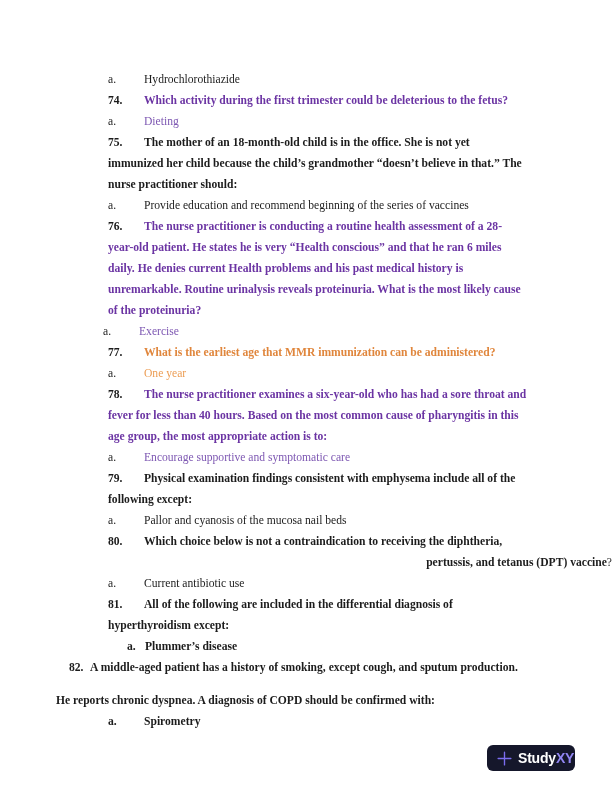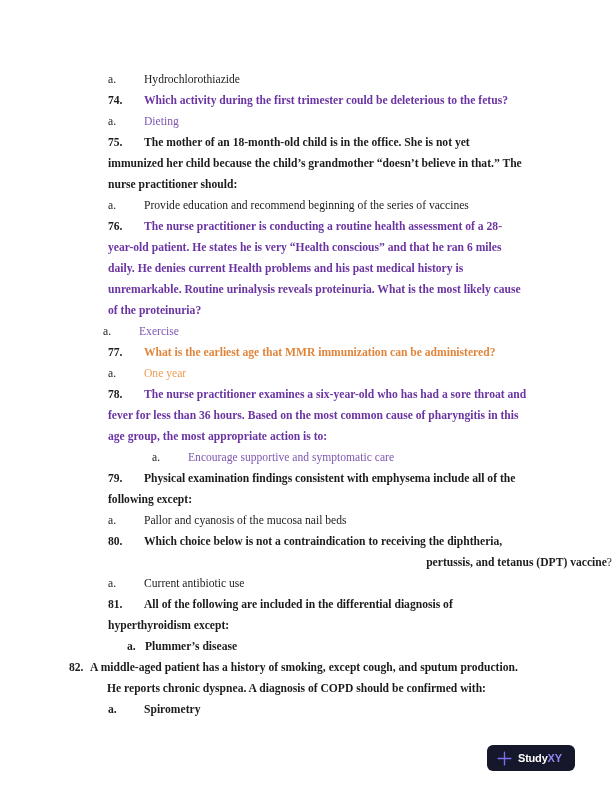--- a/index.html
+++ b/index.html
@@ -46,21 +46,21 @@
     gap: 5px;
     cursor: pointer;
   }
   .brand .plus {
     display: inline-flex;
     align-items: center;
   }
   .brand-text {
     font-family: "Liberation Sans", sans-serif;
     font-weight: bold;
-    font-size: 11px;
+    font-size: 14px;
     letter-spacing: -0.2px;
     line-height: 1;
   }
 </style>
 </head>
 <body>
 
 <div class="page">
 
   <div class="doc" id="doc">
@@ -73,34 +73,34 @@
       <div class="line" style="padding-left: 108px; color: rgb(28, 28, 28);"><span class="marker" style="width: 36px; color: rgb(28, 28, 28);">a.</span><span>Provide education and recommend beginning of the series of vaccines</span></div>
       <div class="line b" style="padding-left: 108px; color: rgb(107, 52, 163);"><span class="marker" style="width: 36px; color: rgb(28, 28, 28);">76.</span><span>The nurse practitioner is conducting a routine health assessment of a 28-</span></div>
       <div class="line b" style="padding-left: 108px; color: rgb(107, 52, 163);"><span>year-old patient. He states he is very “Health conscious” and that he ran 6 miles</span></div>
       <div class="line b" style="padding-left: 108px; color: rgb(107, 52, 163);"><span>daily. He denies current Health problems and his past medical history is</span></div>
       <div class="line b" style="padding-left: 108px; color: rgb(107, 52, 163);"><span>unremarkable. Routine urinalysis reveals proteinuria. What is the most likely cause</span></div>
       <div class="line b" style="padding-left: 108px; color: rgb(107, 52, 163);"><span>of the proteinuria?</span></div>
       <div class="line" style="padding-left: 103px; color: rgb(125, 87, 178);"><span class="marker" style="width: 36px; color: rgb(28, 28, 28);">a.</span><span>Exercise</span></div>
       <div class="line b" style="padding-left: 108px; color: rgb(224, 134, 60);"><span class="marker" style="width: 36px; color: rgb(28, 28, 28);">77.</span><span>What is the earliest age that MMR immunization can be administered?</span></div>
       <div class="line" style="padding-left: 108px; color: rgb(236, 157, 84);"><span class="marker" style="width: 36px; color: rgb(28, 28, 28);">a.</span><span>One year</span></div>
       <div class="line b" style="padding-left: 108px; color: rgb(107, 52, 163);"><span class="marker" style="width: 36px; color: rgb(28, 28, 28);">78.</span><span>The nurse practitioner examines a six-year-old who has had a sore throat and</span></div>
-      <div class="line b" style="padding-left: 108px; color: rgb(107, 52, 163);"><span>fever for less than 36 hours. Based on the most common cause of pharyngitis in this</span></div>
+      <div class="line b" style="padding-left: 108px; color: rgb(107, 52, 163);"><span>fever for less than 40 hours. Based on the most common cause of pharyngitis in this</span></div>
       <div class="line b" style="padding-left: 108px; color: rgb(107, 52, 163);"><span>age group, the most appropriate action is to:</span></div>
-      <div class="line" style="padding-left: 108px; color: rgb(125, 87, 178); margin-left: 44px;"><span class="marker" style="width: 36px; color: rgb(28, 28, 28);">a.</span><span>Encourage supportive and symptomatic care</span></div>
+      <div class="line" style="padding-left: 108px; color: rgb(125, 87, 178);"><span class="marker" style="width: 36px; color: rgb(28, 28, 28);">a.</span><span>Encourage supportive and symptomatic care</span></div>
       <div class="line b" style="padding-left: 108px; color: rgb(28, 28, 28);"><span class="marker" style="width: 36px; color: rgb(28, 28, 28);">79.</span><span>Physical examination findings consistent with emphysema include all of the</span></div>
       <div class="line b" style="padding-left: 108px; color: rgb(28, 28, 28);"><span>following except:</span></div>
       <div class="line" style="padding-left: 108px; color: rgb(28, 28, 28);"><span class="marker" style="width: 36px; color: rgb(28, 28, 28);">a.</span><span>Pallor and cyanosis of the mucosa nail beds</span></div>
       <div class="line b" style="padding-left: 108px; color: rgb(28, 28, 28);"><span class="marker" style="width: 36px; color: rgb(28, 28, 28);">80.</span><span>Which choice below is not a contraindication to receiving the diphtheria,</span></div>
       <div class="line b" style="padding-left: 108px; color: rgb(28, 28, 28); text-align: right;"><span>pertussis, and tetanus (DPT) vaccine</span><span style="font-weight: normal;">?</span></div>
       <div class="line" style="padding-left: 108px; color: rgb(28, 28, 28);"><span class="marker" style="width: 36px; color: rgb(28, 28, 28);">a.</span><span>Current antibiotic use</span></div>
       <div class="line b" style="padding-left: 108px; color: rgb(28, 28, 28);"><span class="marker" style="width: 36px; color: rgb(28, 28, 28);">81.</span><span>All of the following are included in the differential diagnosis of</span></div>
       <div class="line b" style="padding-left: 108px; color: rgb(28, 28, 28);"><span>hyperthyroidism except:</span></div>
       <div class="line" style="padding-left: 127px; color: rgb(28, 28, 28); font-weight: bold;"><span class="marker" style="width: 18px; color: rgb(28, 28, 28);">a.</span><span>Plummer’s disease</span></div>
       <div class="line b" style="padding-left: 69px; color: rgb(28, 28, 28);"><span class="marker" style="width: 21px; color: rgb(28, 28, 28);">82.</span><span>A middle-aged patient has a history of smoking, except cough, and sputum production.</span></div>
-      <div class="line b" style="padding-left: 107px; color: rgb(28, 28, 28);"><span>He reports chronic dyspnea. A diagnosis of COPD should be confirmed with:</span></div>
+      <div class="line b" style="padding-left: 56px; color: rgb(28, 28, 28); margin-top: 12px;"><span>He reports chronic dyspnea. A diagnosis of COPD should be confirmed with:</span></div>
       <div class="line" style="padding-left: 108px; color: rgb(28, 28, 28); font-weight: bold;"><span class="marker" style="width: 36px; color: rgb(28, 28, 28);">a.</span><span>Spirometry</span></div>
     </div>
 
   <div class="brand" style="background-color: rgb(21, 23, 43);">
     <span class="plus" style="color: rgb(123, 109, 240);">
       <svg width="17" height="17" viewBox="0 0 20 20" fill="none" xmlns="http://www.w3.org/2000/svg">
         <path d="M10 2.5 V17.5 M2.5 10 H17.5" stroke="currentColor" stroke-width="1.6" stroke-linecap="round"></path>
       </svg>
     </span>
     <span class="brand-text"><span style="color: rgb(255, 255, 255);">Study</span><span style="color: rgb(145, 134, 243);">XY</span></span>

